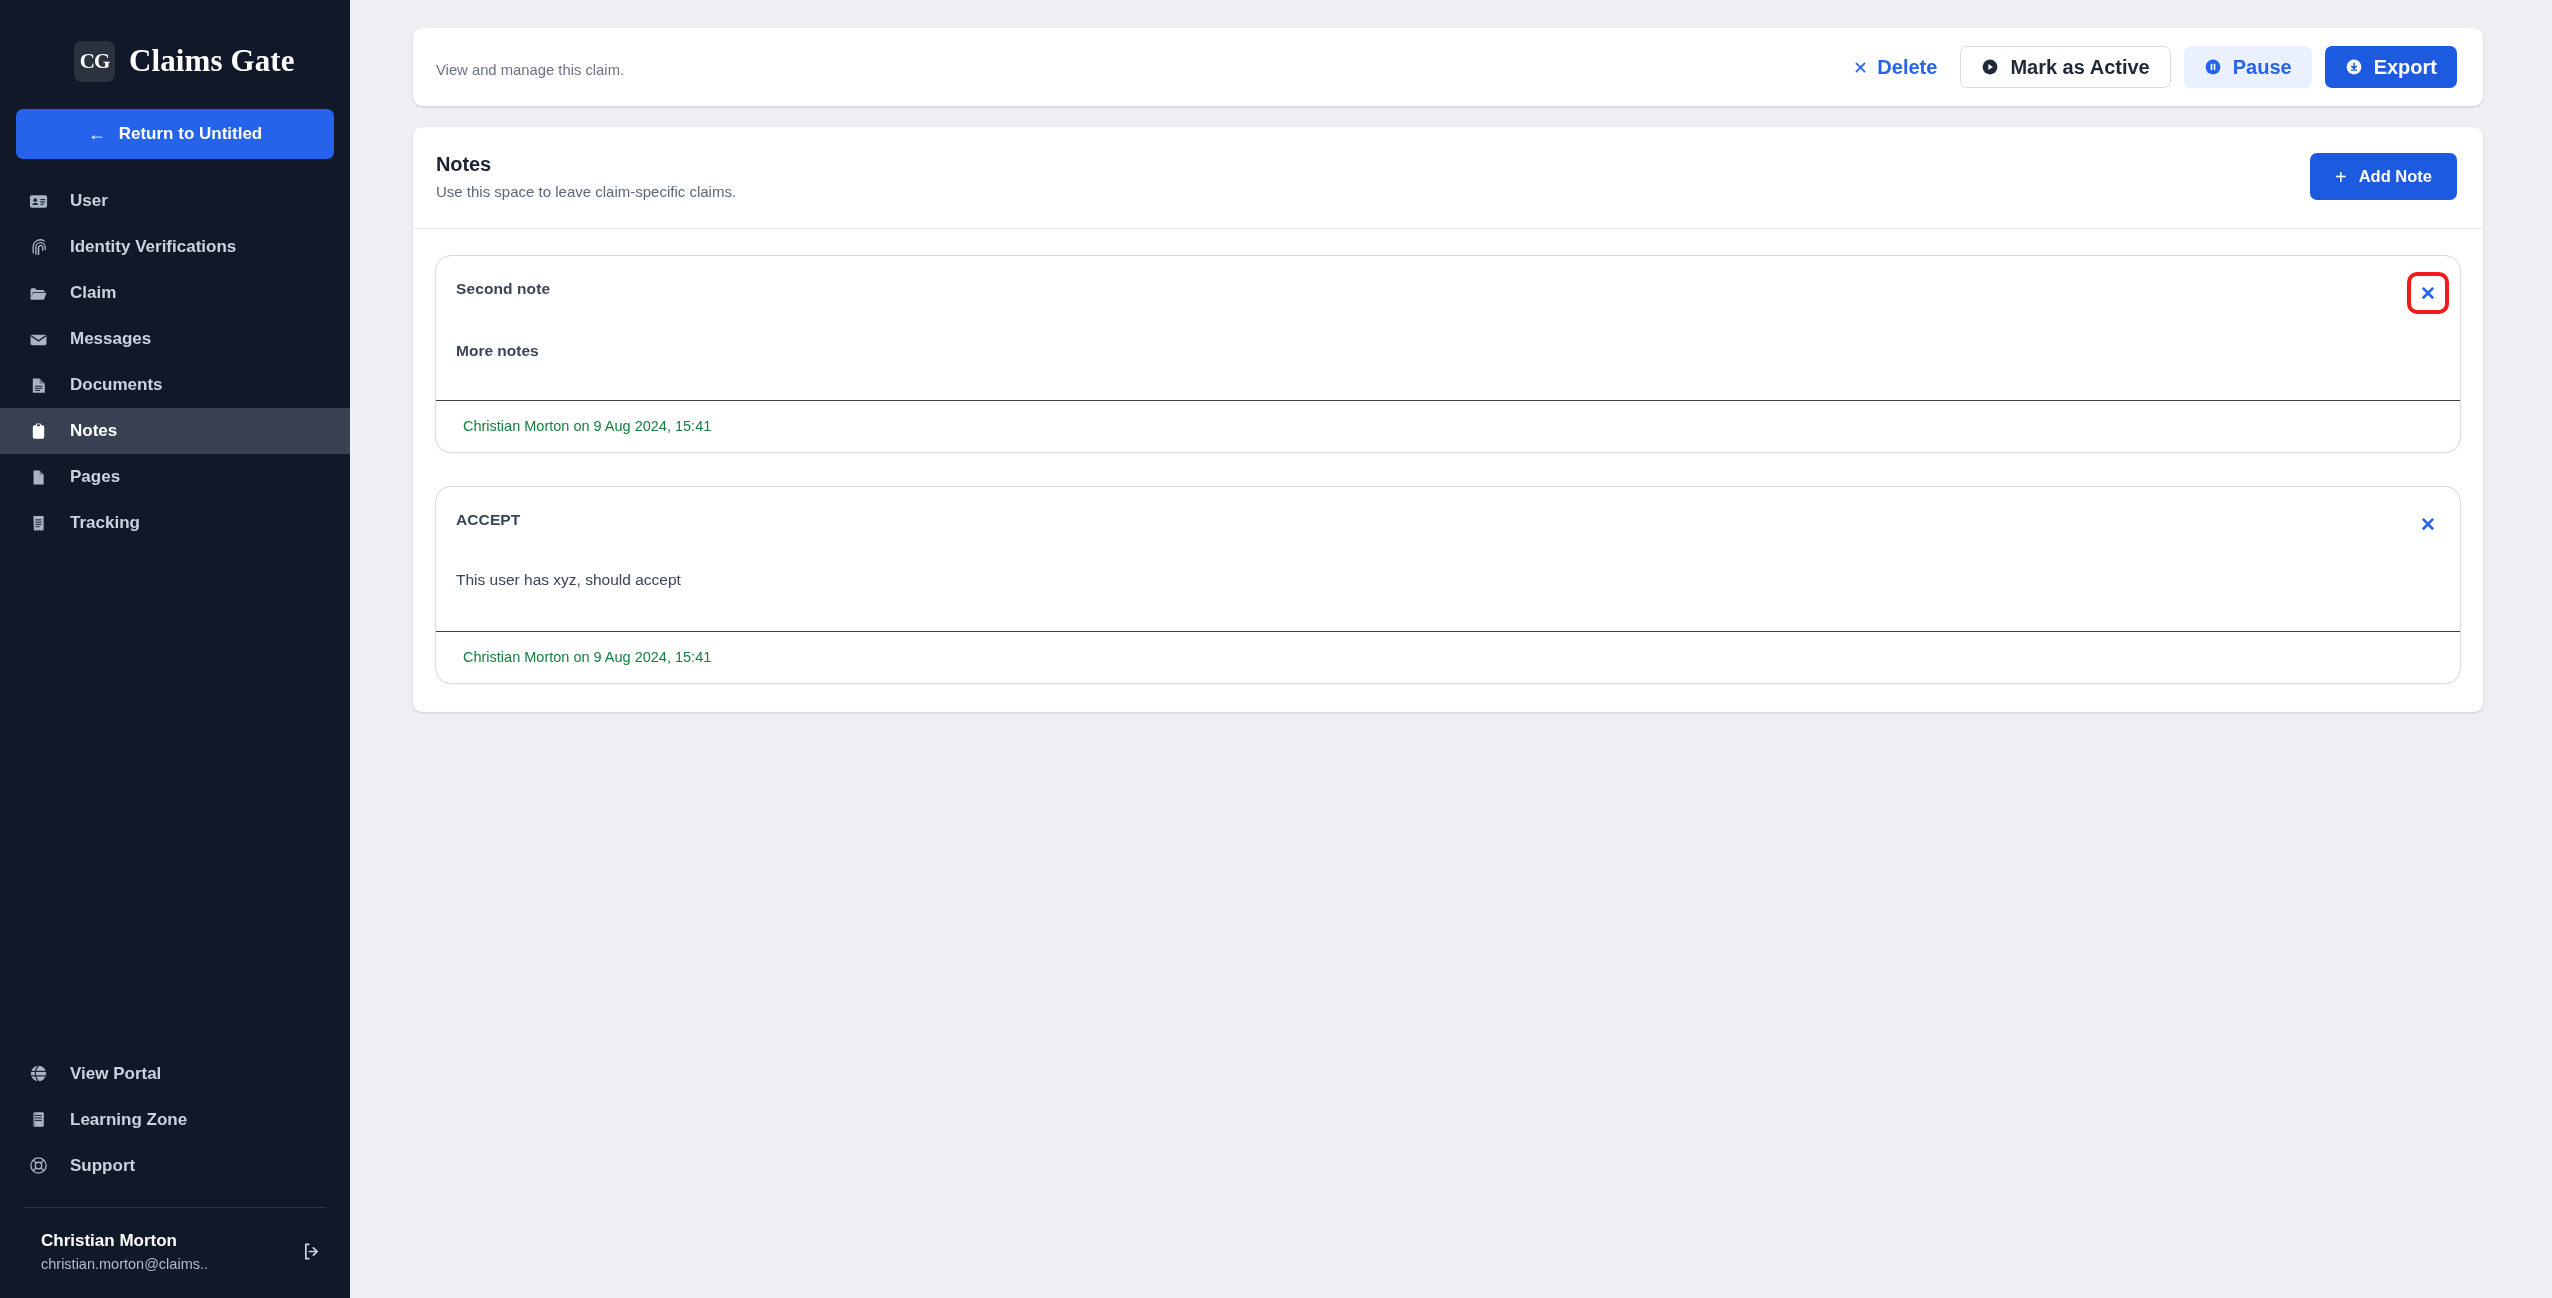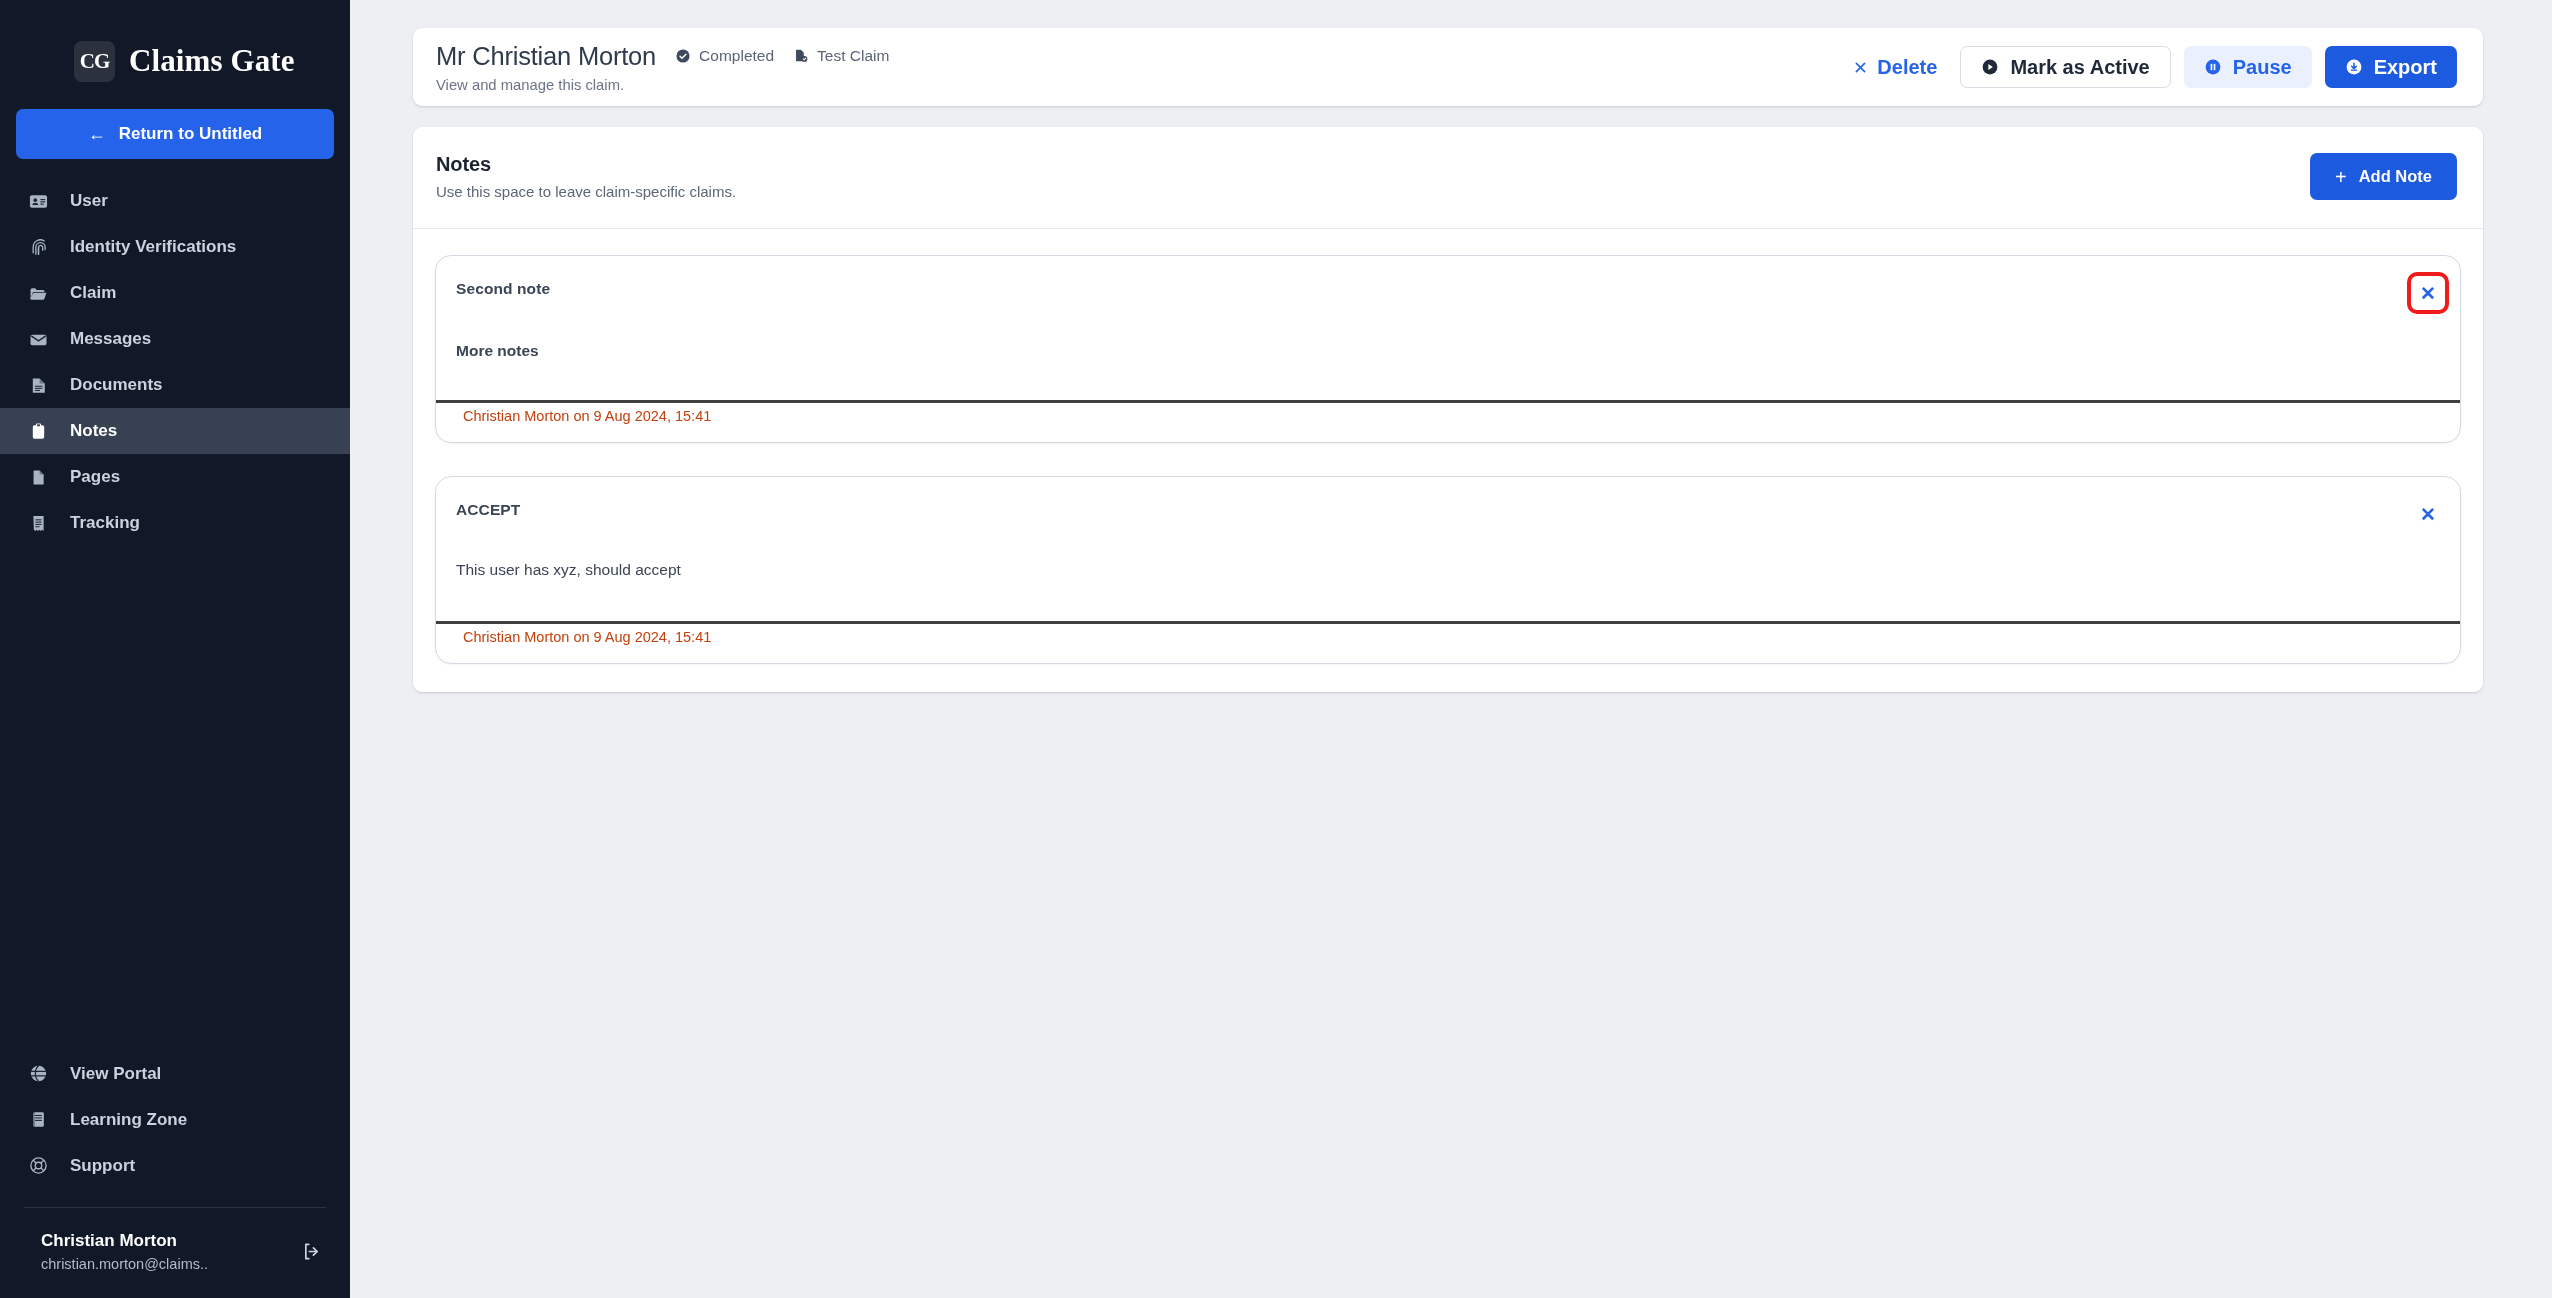--- a/index.html
+++ b/index.html
@@ -324,24 +324,24 @@
     font-size: 15.5px;
     color: #3b4556;
     min-height: 60px;
   }
   .note-body.bold {
     font-weight: 700;
   }
   .note-body.plain { font-weight: 400; padding-top: 32px; padding-bottom: 42px; }
 
   .note-footer {
-    border-top: 3px solid #404040;
-    padding: 5px 20px 18px 27px;
+    border-top: 1px solid #404040;
+    padding: 17px 20px 18px 27px;
     font-size: 14.5px;
-    color: #c2410c;
+    color: #15803d;
   }
 </style>
 </head>
 <body>
 
 <div class="app">
 
   <aside class="sidebar">
 
     <div class="brand">
@@ -502,44 +502,20 @@
             </svg>
         </div>
       </div>
     </div>
   </aside>
 
   <main class="main">
 
     <section class="card header-card">
       <div class="header-left">
-        <div class="claim-title-row">
-          <h1 class="claim-title">Mr Christian Morton</h1>
-
-          <div class="badge">
-            <span>
-              <svg viewBox="0 0 20 20" fill="currentColor">
-                  <circle cx="10" cy="10" r="8.2"></circle>
-                  <path d="M6.3 10.2l2.5 2.5 4.9-5" fill="none" stroke="#fff" stroke-width="1.8" stroke-linecap="round" stroke-linejoin="round"></path>
-                </svg>
-            </span>
-            <span>Completed</span>
-          </div>
-
-          <div class="badge">
-            <span>
-              <svg viewBox="0 0 20 20" fill="currentColor">
-                  <path d="M3.8 2.2h6.1l3.6 3.7v10.8H3.8z"></path>
-                  <circle cx="14.4" cy="13.6" r="3.6"></circle>
-                  <path d="M12.9 13.6l1.1 1.1 2-2.1" fill="none" stroke="#fff" stroke-width="1.3" stroke-linecap="round" stroke-linejoin="round"></path>
-                </svg>
-            </span>
-            <span>Test Claim</span>
-          </div>
-        </div>
         <div class="claim-sub">View and manage this claim.</div>
       </div>
 
       <div class="header-actions">
 
         <button class="btn btn-ghost">
           <span>
             <svg width="15" height="15" viewBox="0 0 20 20" fill="none" stroke="currentColor" stroke-width="2.2" stroke-linecap="round">
                 <path d="M4.5 4.5l11 11M15.5 4.5l-11 11"></path>
               </svg>

